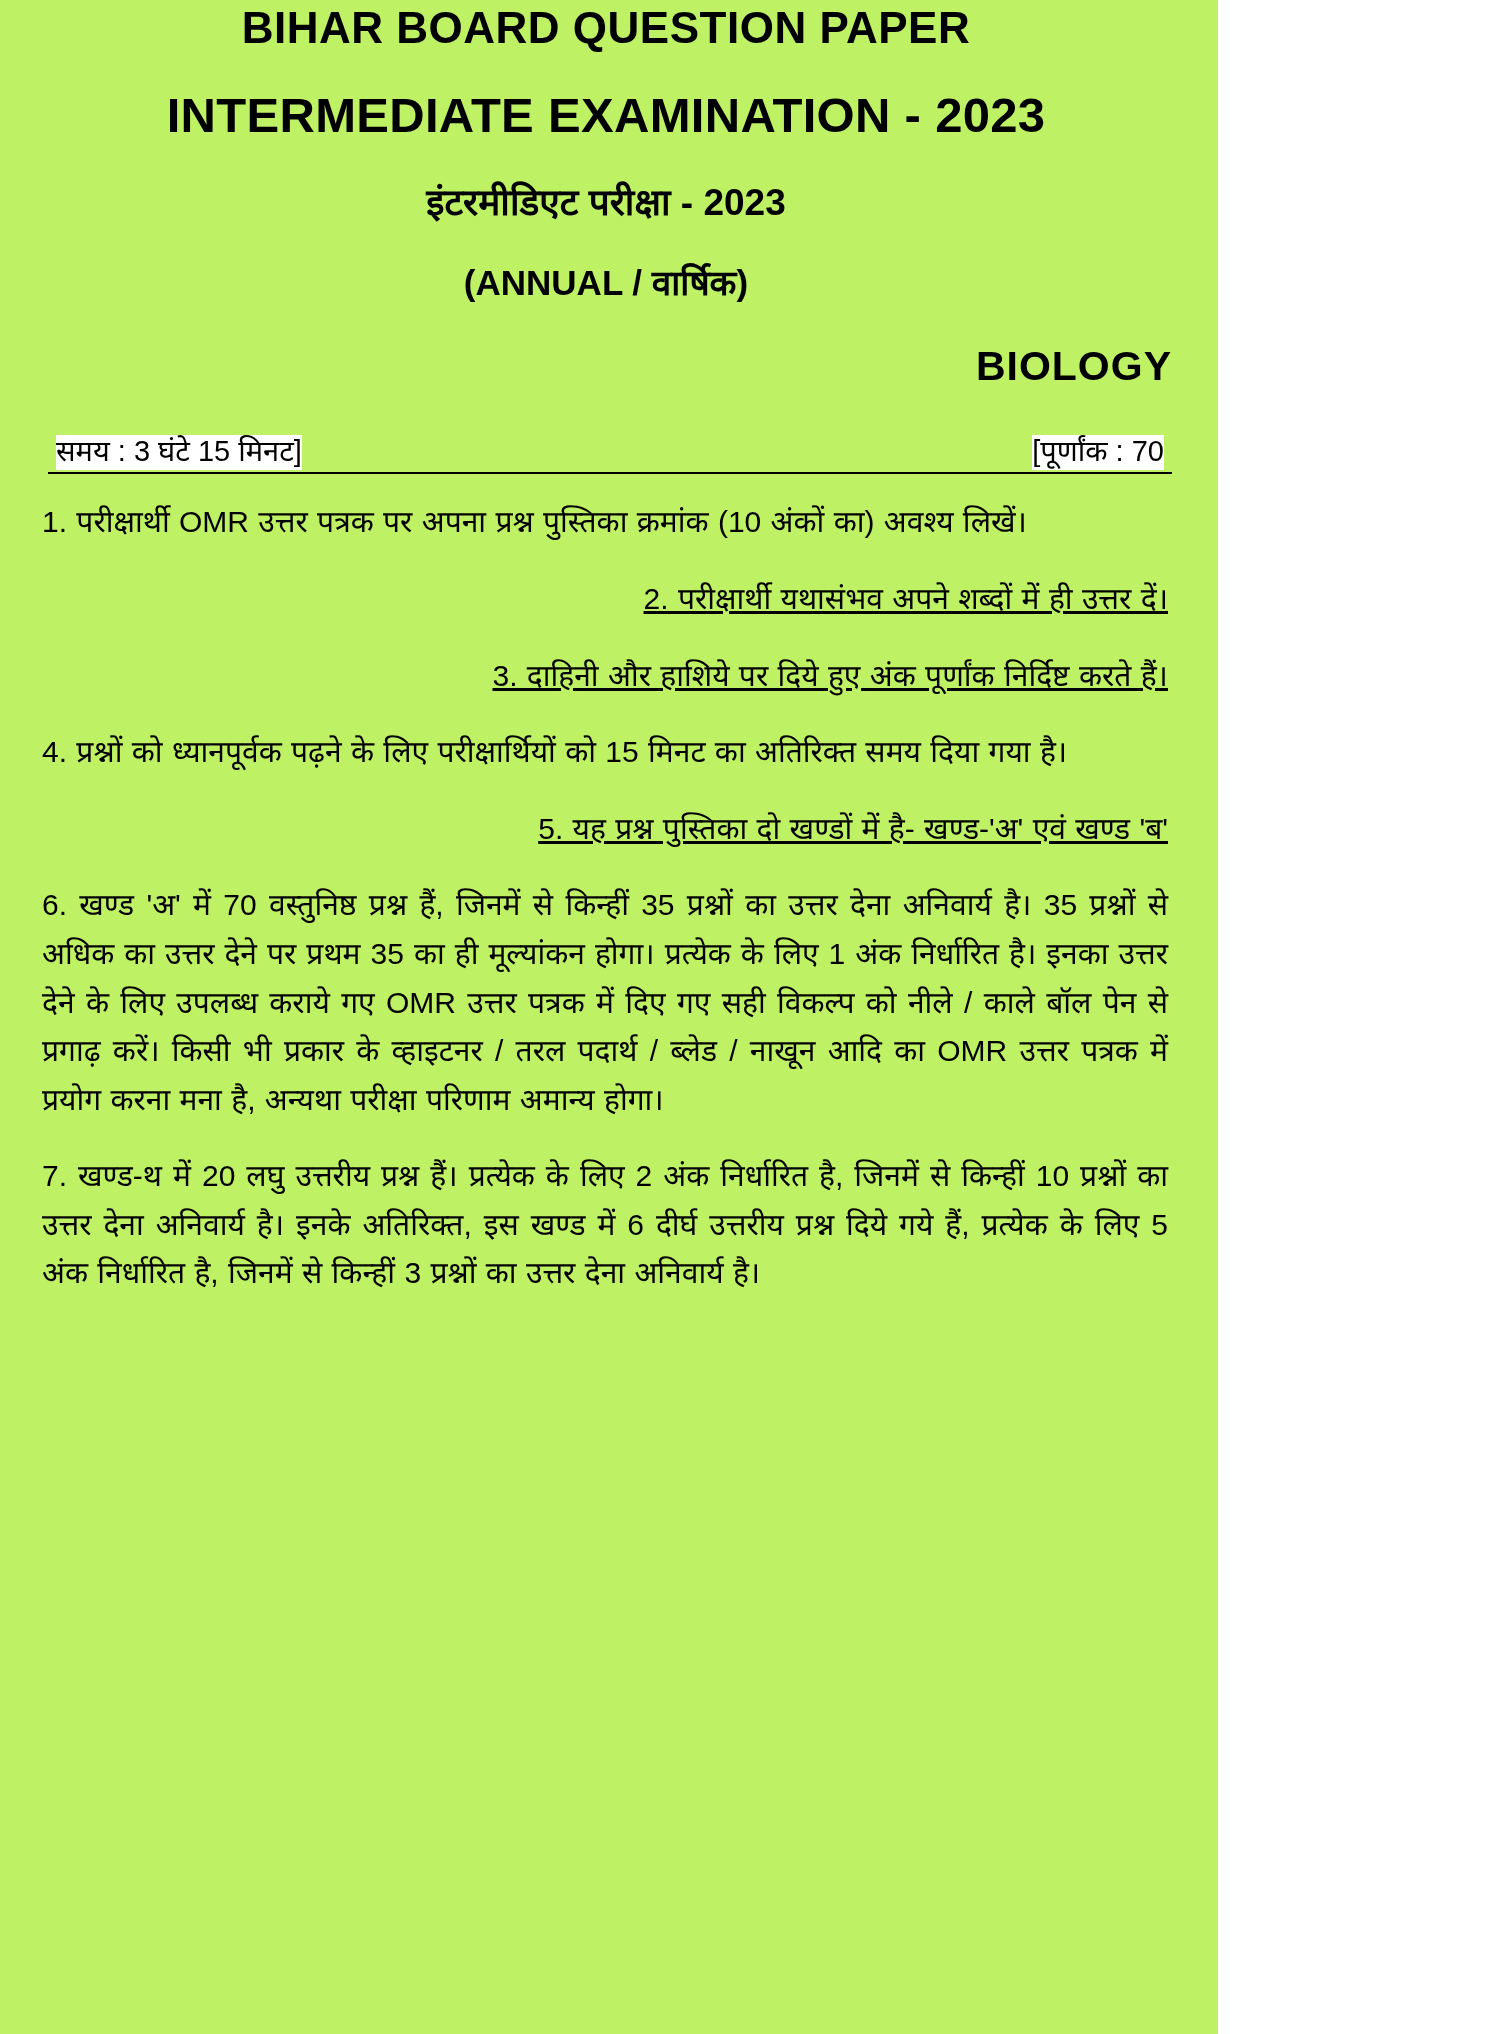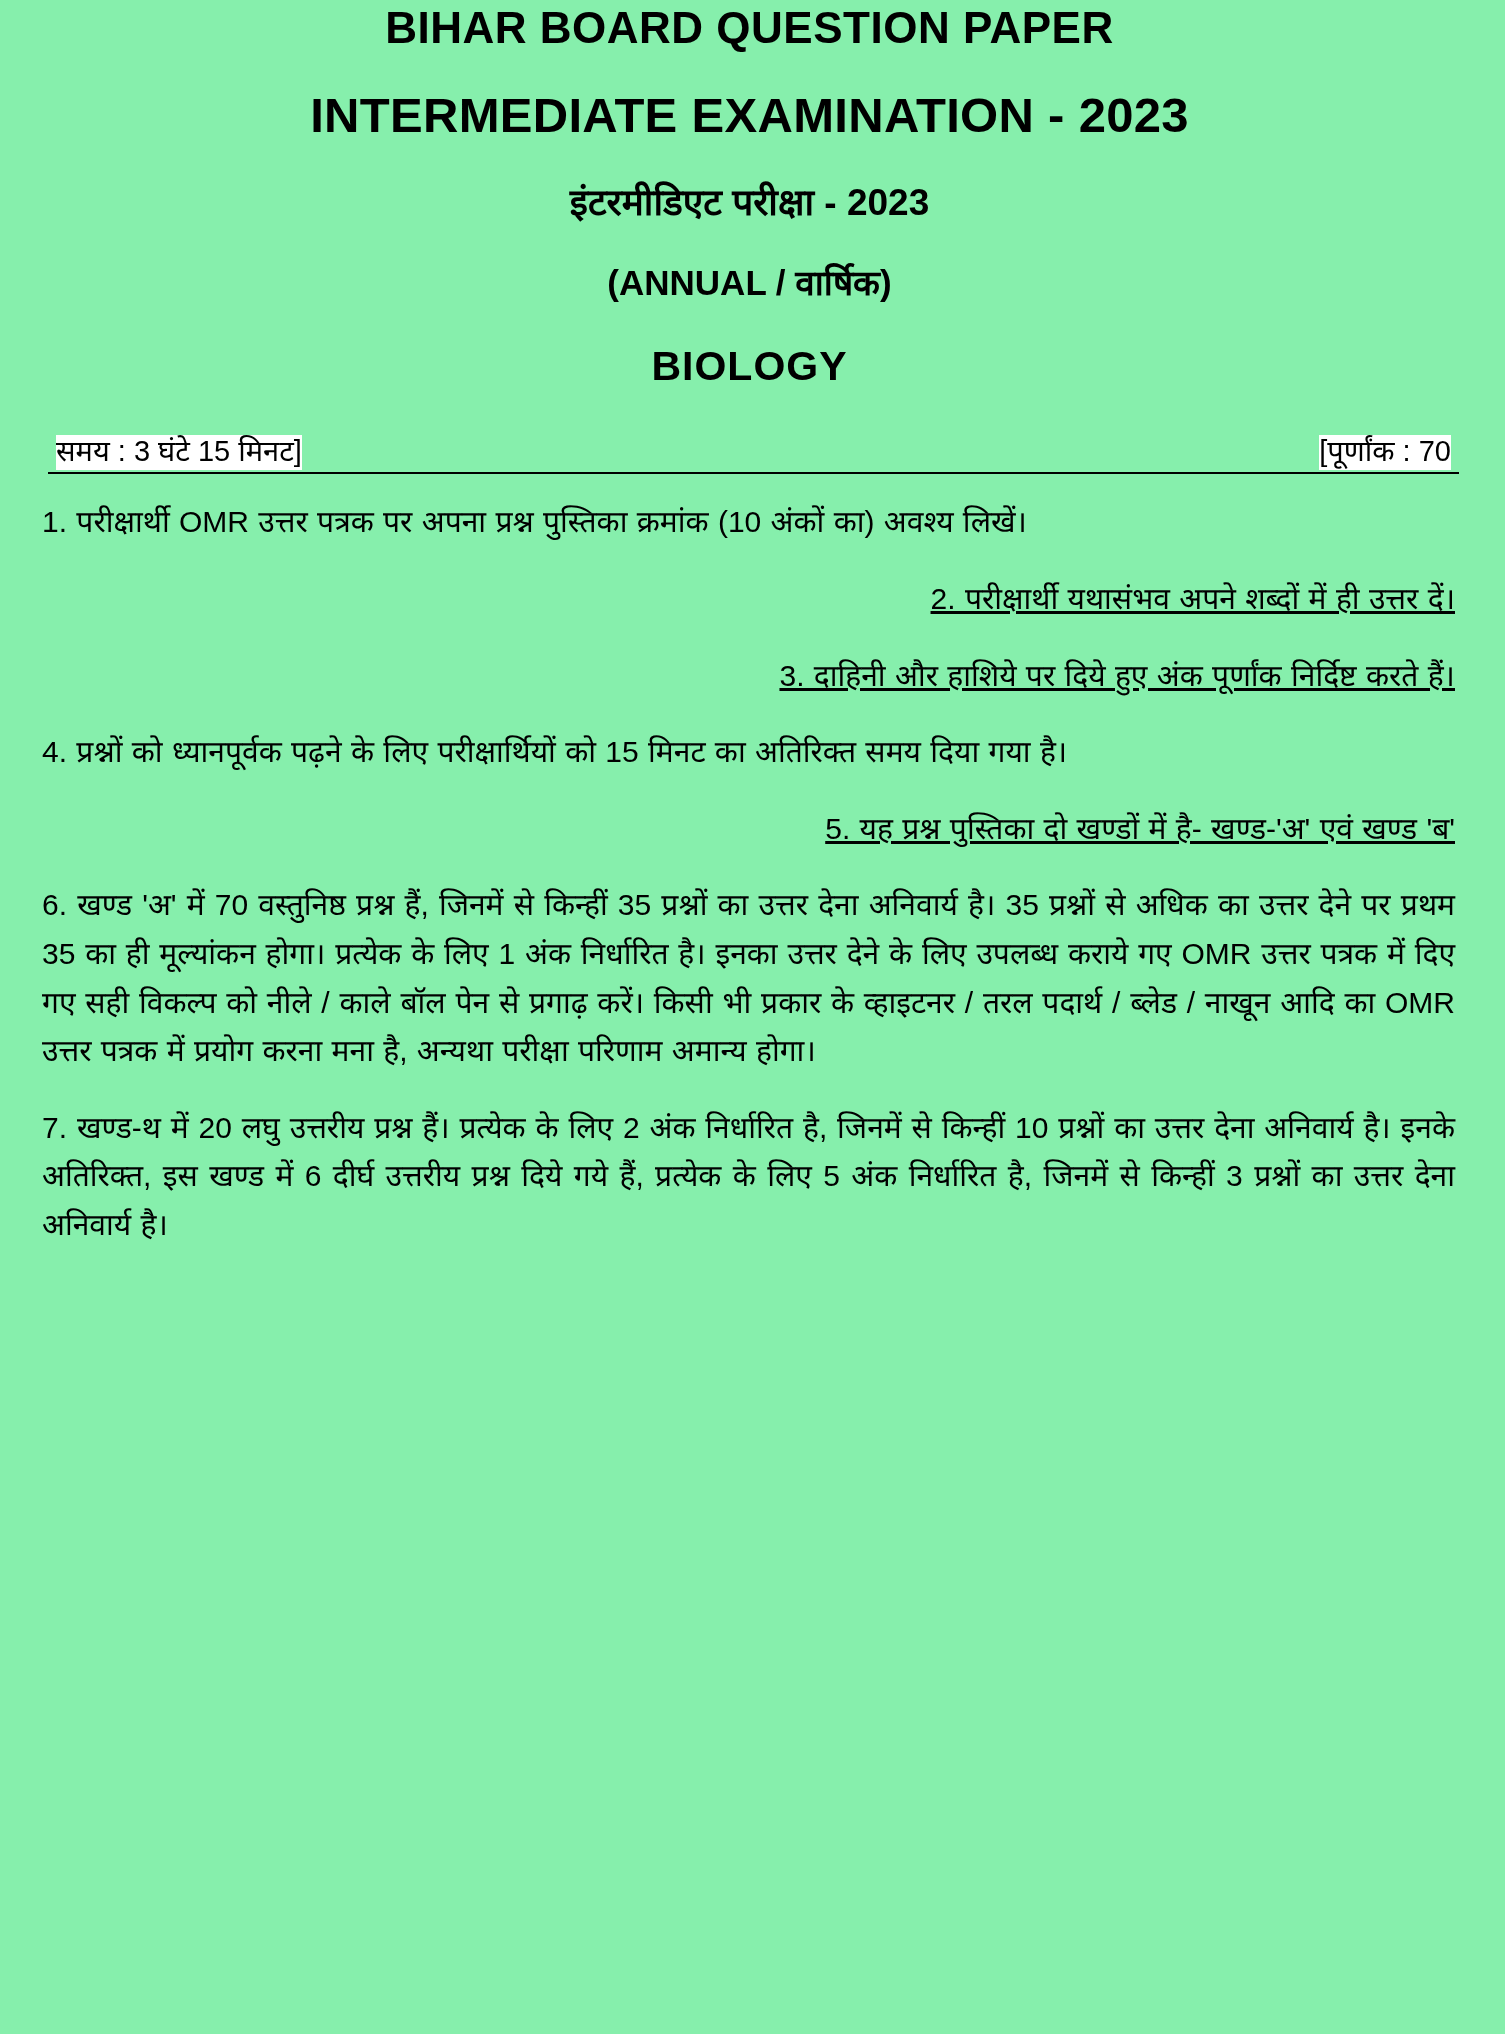--- a/index.html
+++ b/index.html
@@ -8,26 +8,26 @@
     background: #ffffff;
   }
   body {
     width: 1505px;
     height: 2034px;
     font-family: "Liberation Sans", "DejaVu Sans", sans-serif;
     color: #000000;
     overflow: hidden;
   }
   .page {
-    width: 1505px;
+    width: 1218px;
     height: 2034px;
     box-sizing: border-box;
     padding: 0 46px 12px 40px;
     position: relative;
-    background: #86efac;
+    background: #bef264;
   }
 
   
   .hdr {
     text-align: center;
     font-weight: bold;
     color: #000;
   }
   .hdr-line1 {
     font-size: 44px;
@@ -50,20 +50,21 @@
   .hdr-line4 {
     font-size: 35px;
     margin-top: 44px;
     line-height: 1.0;
   }
   .hdr-line5 {
     font-size: 41px;
     margin-top: 46px;
     line-height: 1.0;
     letter-spacing: 1px;
+    text-align: right;
   }
 
   
   .meta-row {
     margin-top: 48px;
     display: flex;
     align-items: flex-end;
     justify-content: space-between;
     position: relative;
     font-size: 29px;

